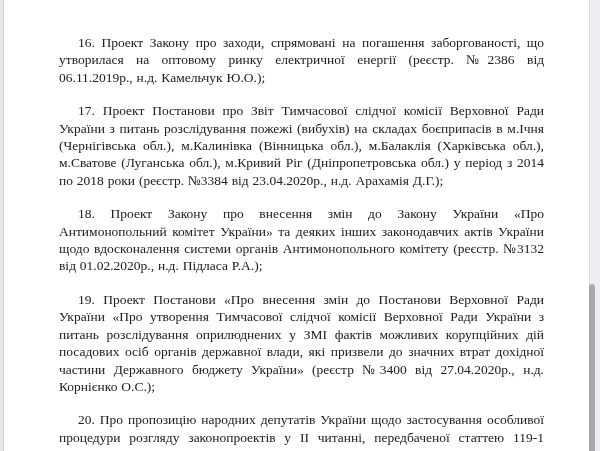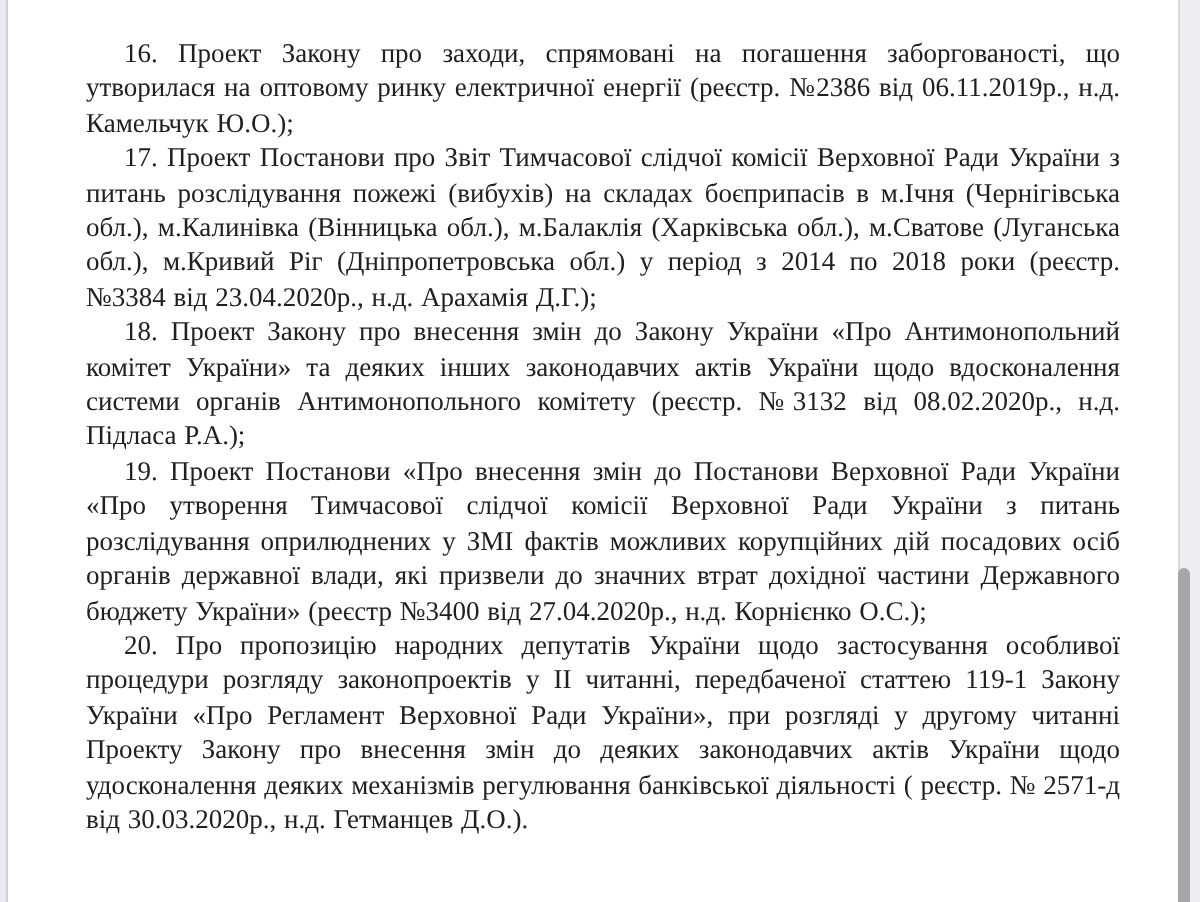--- a/index.html
+++ b/index.html
@@ -42,40 +42,40 @@
     position: absolute;
     left: 4px;
     right: 11px;
     top: 0;
     bottom: 0;
     background: #ffffff;
     padding: 18px 29px 0 39px;
     box-sizing: border-box;
   }
   .para {
-    margin: 0;
+    margin: 16px;
     text-align: justify;
     text-indent: 19px;
     font-size: 13.5px;
     line-height: 17.4px;
     color: #202024;
     word-spacing: 0.5px;
   }
 </style>
 </head>
 <body>
 
 <div class="viewer">
 
   <div class="left-gutter"></div>
 
   <div class="page">
     <p class="para">16. Проект Закону про заходи, спрямовані на погашення заборгованості, що утворилася на оптовому ринку електричної енергії (реєстр. №2386 від 06.11.2019р., н.д. Камельчук Ю.О.);</p>
     <p class="para">17. Проект Постанови про Звіт Тимчасової слідчої комісії Верховної Ради України з питань розслідування пожежі (вибухів) на складах боєприпасів в м.Ічня (Чернігівська обл.), м.Калинівка (Вінницька обл.), м.Балаклія (Харківська обл.), м.Сватове (Луганська обл.), м.Кривий Ріг (Дніпропетровська обл.) у період з 2014 по 2018 роки (реєстр. №3384 від 23.04.2020р., н.д. Арахамія Д.Г.);</p>
-    <p class="para">18. Проект Закону про внесення змін до Закону України «Про Антимонопольний комітет України» та деяких інших законодавчих актів України щодо вдосконалення системи органів Антимонопольного комітету (реєстр. №3132 від 08.02.2020р., н.д. Підласа Р.А.);</p>
+    <p class="para">18. Проект Закону про внесення змін до Закону України «Про Антимонопольний комітет України» та деяких інших законодавчих актів України щодо вдосконалення системи органів Антимонопольного комітету (реєстр. №3132 від 01.02.2020р., н.д. Підласа Р.А.);</p>
     <p class="para">19. Проект Постанови «Про внесення змін до Постанови Верховної Ради України «Про утворення Тимчасової слідчої комісії Верховної Ради України з питань розслідування оприлюднених у ЗМІ фактів можливих корупційних дій посадових осіб органів державної влади, які призвели до значних втрат дохідної частини Державного бюджету України» (реєстр №3400 від 27.04.2020р., н.д. Корнієнко О.С.);</p>
     <p class="para">20. Про пропозицію народних депутатів України щодо застосування особливої процедури розгляду законопроектів у II читанні, передбаченої статтею 119-1 Закону України «Про Регламент Верховної Ради України», при розгляді у другому читанні Проекту Закону про внесення змін до деяких законодавчих актів України щодо удосконалення деяких механізмів регулювання банківської діяльності ( реєстр. № 2571-д від 30.03.2020р., н.д. Гетманцев Д.О.).</p>
   </div>
 
   <div class="right-gutter"></div>
   <div class="scrollbar-thumb"></div>
 
 </div>
 
 </body></html>

